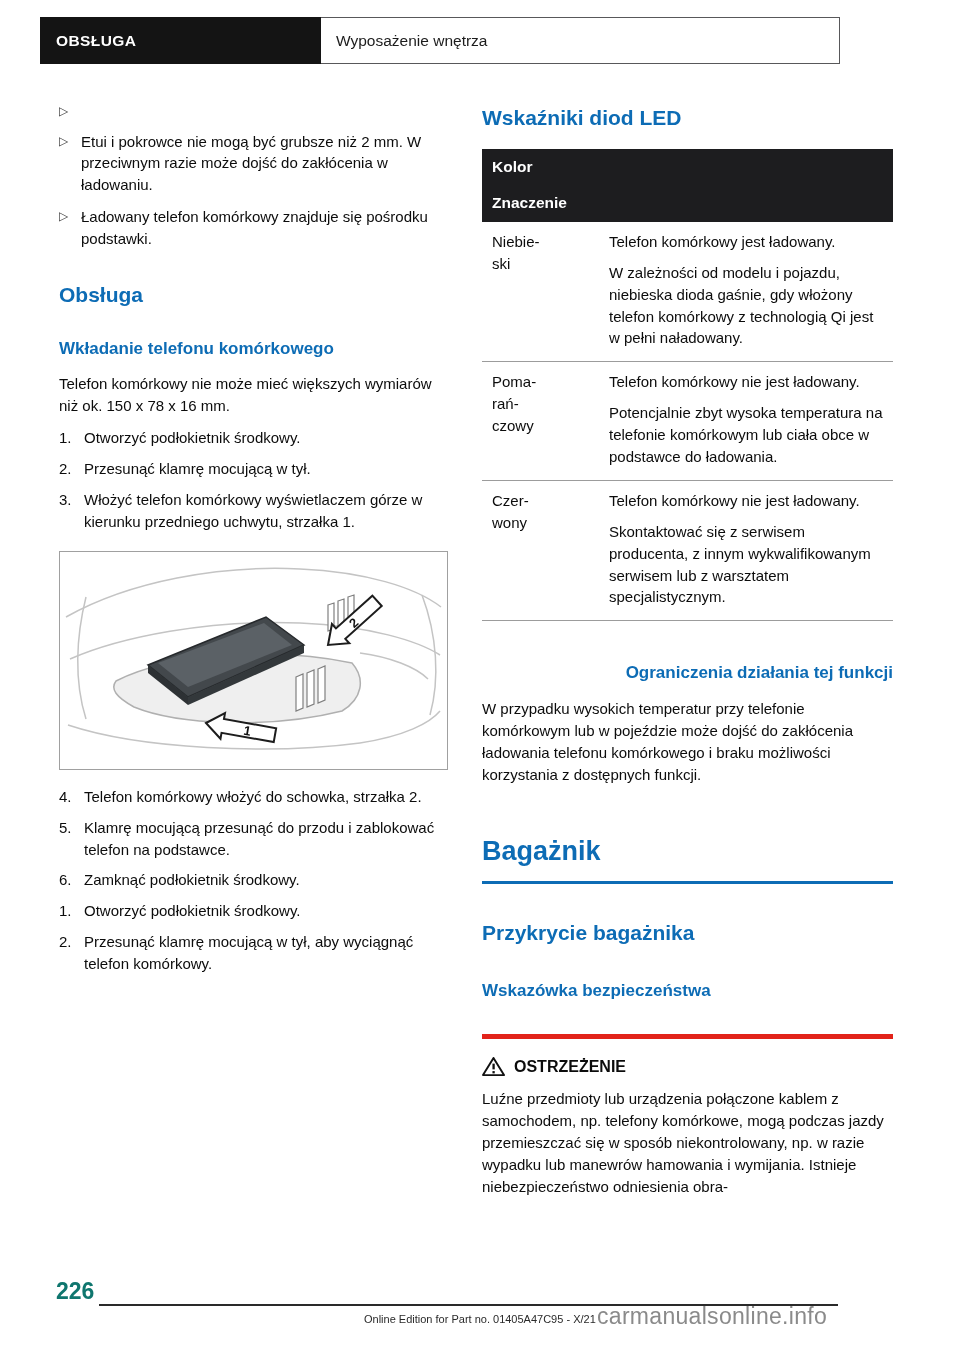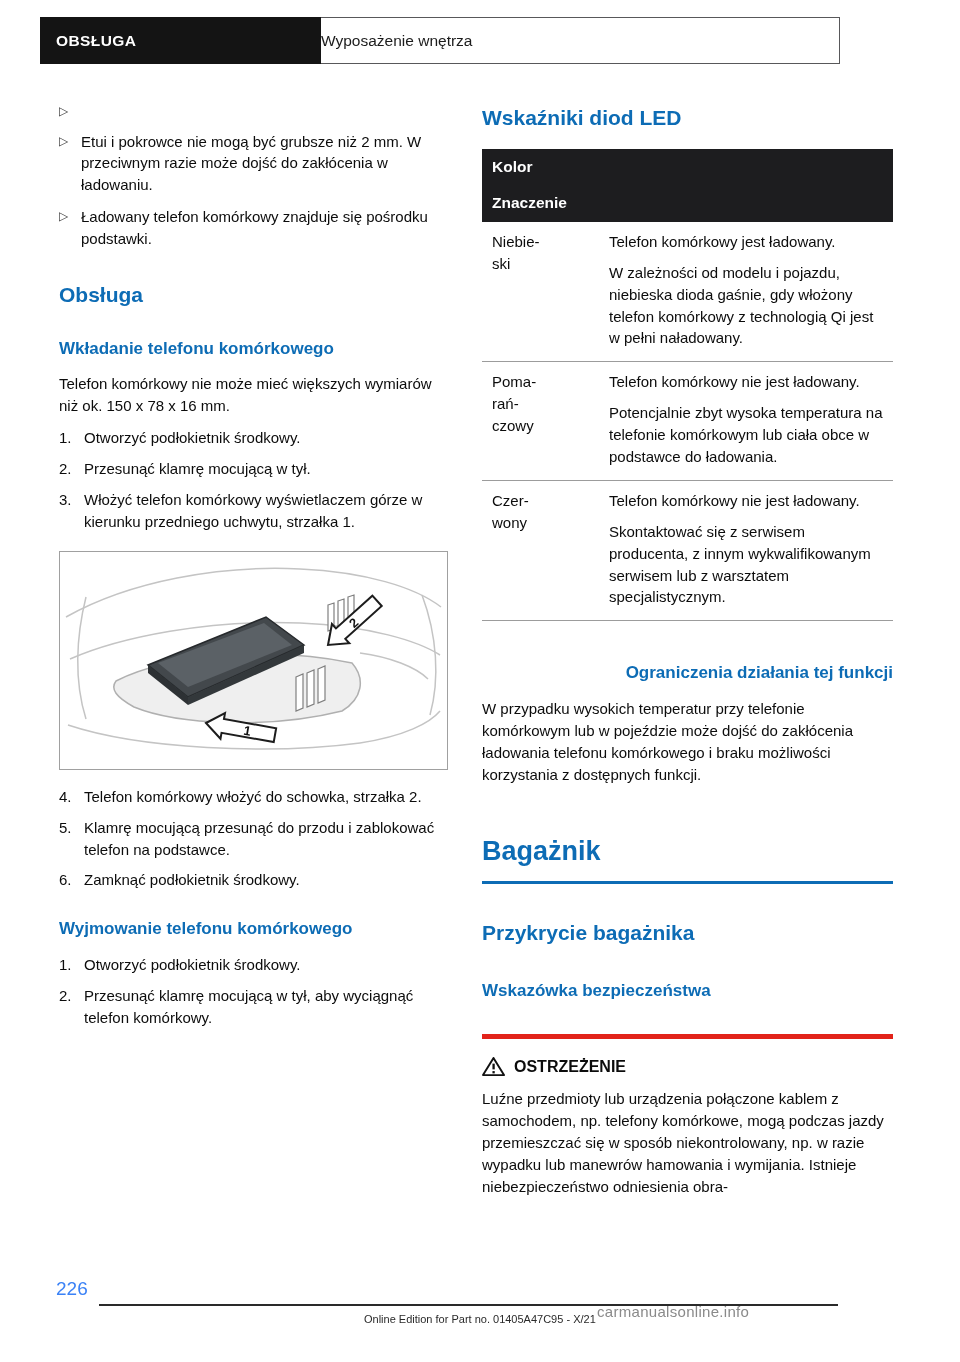--- a/index.html
+++ b/index.html
@@ -4,21 +4,21 @@
 <style>
   html,body{margin:0;padding:0;}
   body{font-family:"Liberation Sans",sans-serif;color:#111;background:#ffffff;}
   .page{position:relative;width:903px;height:1362px;background:#fff;overflow:hidden;}
 
   
   .topbar{position:absolute;left:40px;top:17px;right:63px;height:47px;display:flex;}
   .section-tab{width:265px;background:var(--header-bar-bg,#141414);color:#fff;font-weight:bold;
     font-size:15.5px;letter-spacing:.4px;display:flex;align-items:center;padding-left:16px;}
   .chapter-box{flex:1;border:1px solid #58585a;border-left:none;display:flex;align-items:center;
-    font-size:15.5px;color:#1c1c1c;text-align:center;}
+    padding-left:15px;font-size:15.5px;color:#1c1c1c;text-align:center;}
 
   
   .col{position:absolute;top:101px;font-size:15px;line-height:1.46;color:#0c0c0c;}
   .col-left{left:59px;width:389px;}
   .col-right{left:482px;width:411px;}
 
   
   .bullet{display:flex;margin-bottom:10px;}
   .bullet .marker{width:22px;flex:none;color:#3a3a3a;font-size:12px;padding-top:2px;}
   .step{display:flex;margin-bottom:9px;}
@@ -51,24 +51,24 @@
   .t-cell p{margin:0 0 9px;}
   .t-cell p:last-child{margin-bottom:0;}
 
   
   .warning{margin-top:30px;}
   .warn-bar{height:5px;background:var(--warning-red,#e2231a);}
   .warn-head{display:flex;align-items:center;gap:9px;margin:16px 0 10px;font-size:16px;font-weight:bold;color:#0c0c0c;}
   .warn-icon{width:23px;height:21px;flex:none;}
 
   
-  .pageno{position:absolute;left:56px;top:1278px;font-size:19px;font-weight:normal;color:#3b82f6;}
+  .pageno{position:absolute;left:56px;top:1278px;font-size:23px;font-weight:bold;color:#0f766e;}
   .footline{position:absolute;left:99px;right:65px;top:1304px;border-top:2px solid #2a2a2a;}
   .edition{position:absolute;left:364px;top:1313px;font-size:11px;color:#2a2a2a;}
-  .watermark{position:absolute;left:597px;top:1303px;font-size:15px;color:#8a8a8a;letter-spacing:.3px;}
+  .watermark{position:absolute;left:597px;top:1303px;font-size:23px;color:#8a8a8a;letter-spacing:.3px;}
 </style>
 </head>
 <body>
 
 <div class="page">
 
   <header class="topbar">
     <div class="section-tab">
       <span>OBSŁUGA</span>
     </div>
@@ -160,21 +160,20 @@
     </div>
     <div class="step">
       <span class="num">5.</span>
       <span>Klamrę mocującą przesunąć do przodu i zablokować telefon na podstawce.</span>
     </div>
     <div class="step">
       <span class="num">6.</span>
       <span>Zamknąć podłokietnik środkowy.</span>
     </div>
 
-    <div class="h3">Wyjmowanie telefonu komórkowego</div>
 
     <div class="step">
       <span class="num">1.</span>
       <span>Otworzyć podłokietnik środkowy.</span>
     </div>
     <div class="step">
       <span class="num">2.</span>
       <span>Przesunąć klamrę mocującą w tył, aby wyciągnąć telefon komórkowy.</span>
     </div>
 

